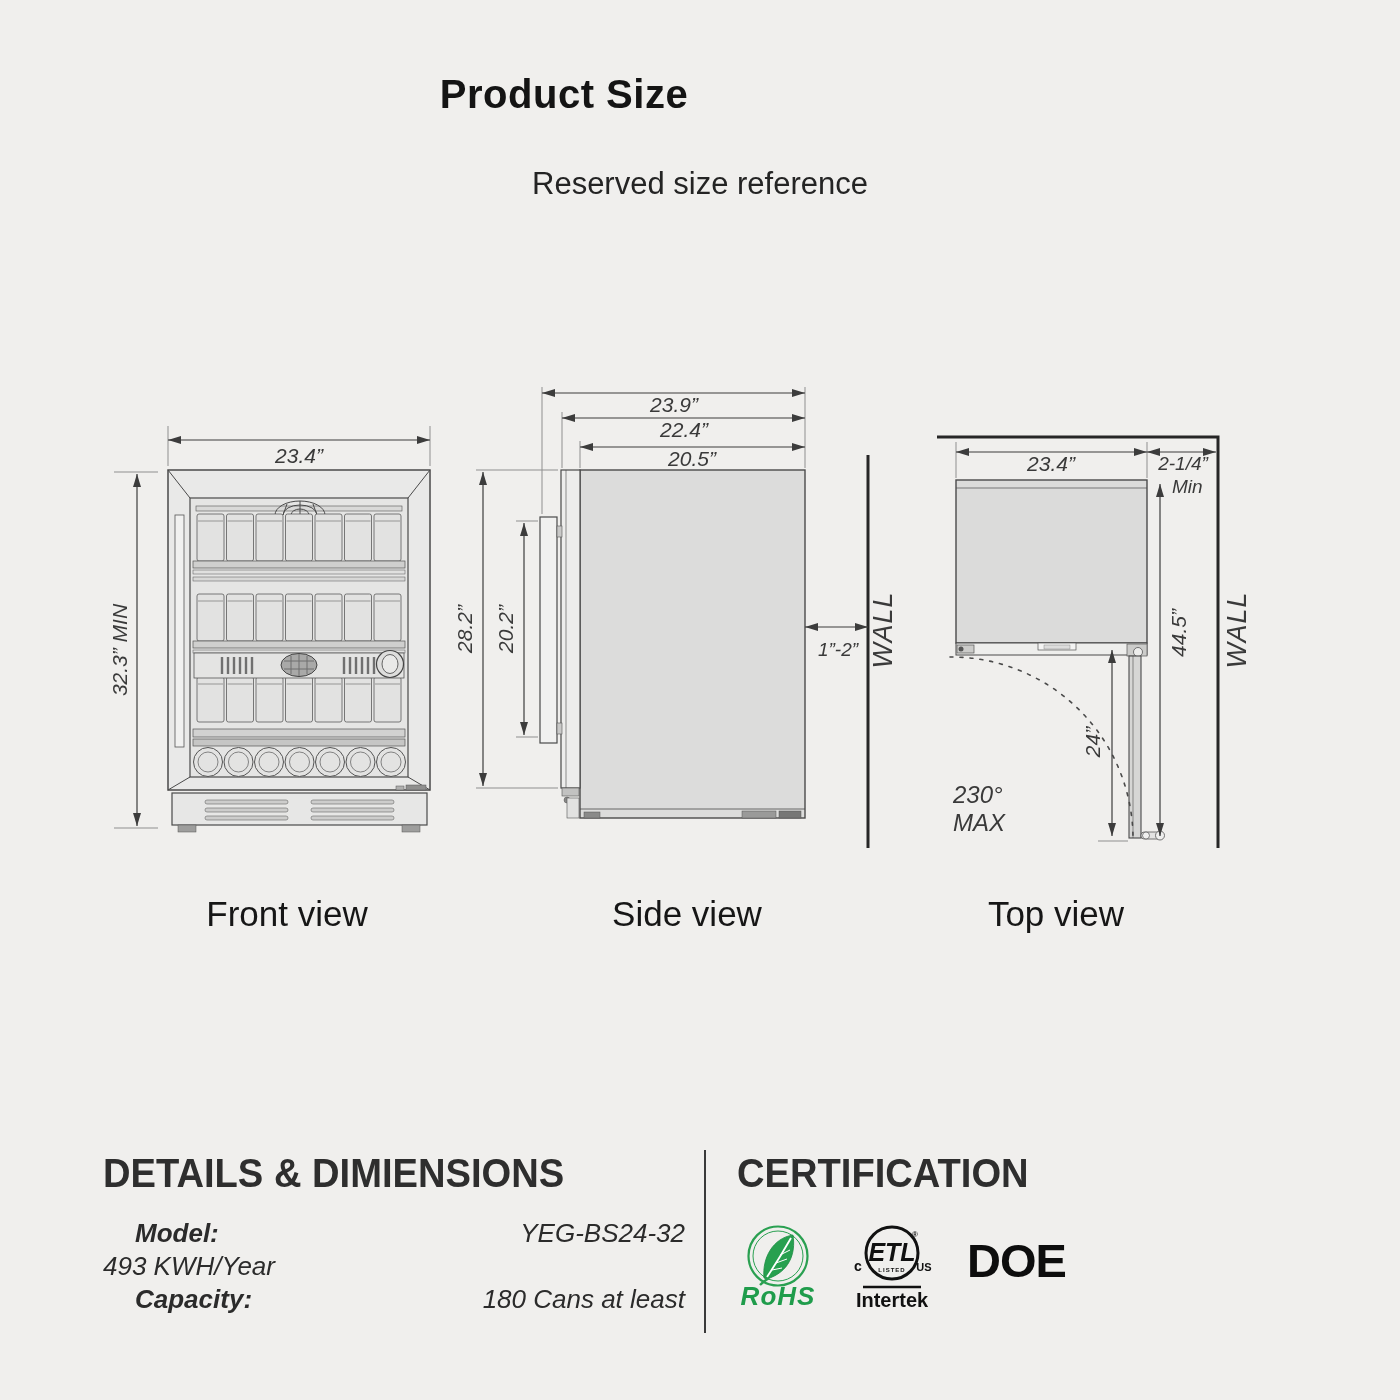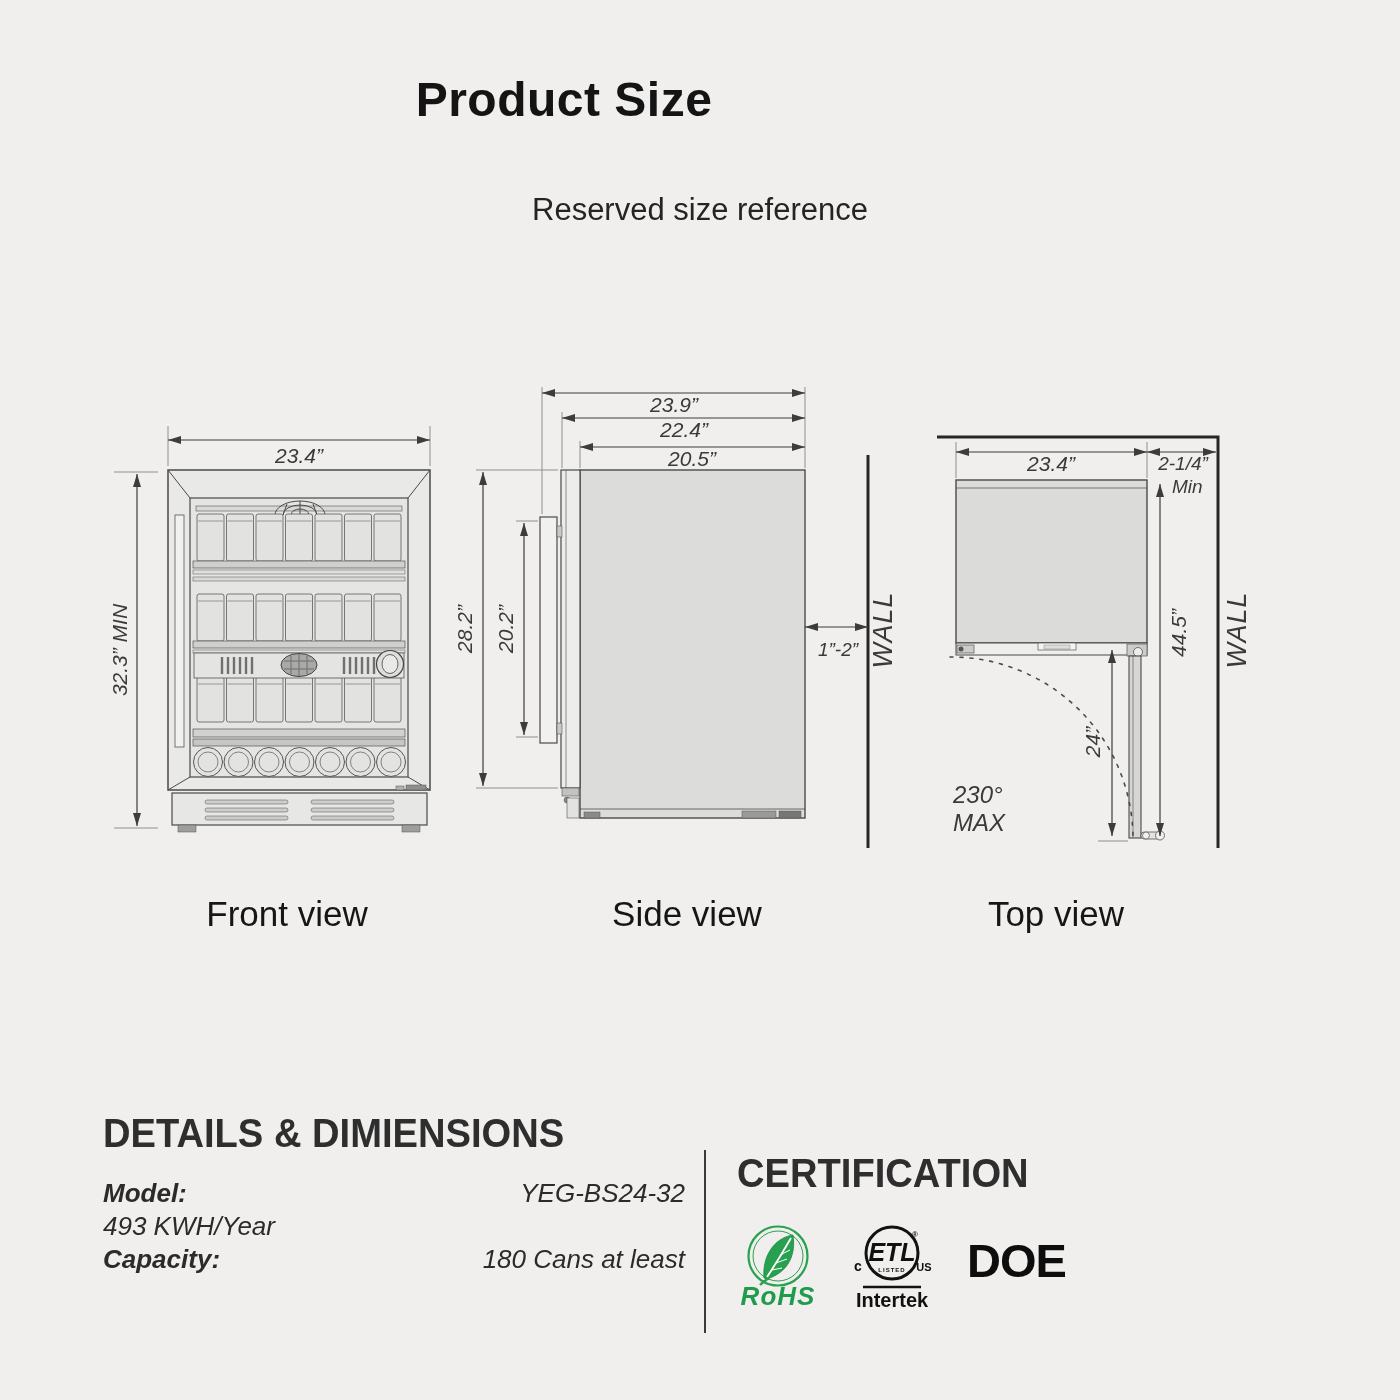--- a/index.html
+++ b/index.html
@@ -1,41 +1,41 @@
 <!DOCTYPE html>
 <html><head>
 <meta charset="utf-8">
 <style>
   html,body{margin:0;padding:0;background:#f0efed;}
   .canvas{position:relative;width:1400px;height:1400px;background:#f0efed;overflow:hidden;
           font-family:"Liberation Sans",sans-serif;color:#1a1a1a;}
   .page-title{position:absolute;top:72px;left:0;width:1128px;text-align:center;
-              font-size:48px;font-weight:bold;color:#141414;letter-spacing:.5px;}
-  .page-subtitle{position:absolute;top:192px;left:0;width:1400px;text-align:center;
+              font-size:40px;font-weight:bold;color:#141414;letter-spacing:.5px;}
+  .page-subtitle{position:absolute;top:166px;left:0;width:1400px;text-align:center;
               font-size:31px;color:#242424;}
   svg.drawings{position:absolute;left:0;top:0;}
   
   .dim{font-family:"Liberation Sans",sans-serif;font-style:italic;font-size:21px;fill:#3a3a3a;}
   .dim-s{font-size:19px;}
   .wall-t{font-size:27px;letter-spacing:1px;}
   .swing-t{font-size:24px;}
   .view-label{font-family:"Liberation Sans",sans-serif;font-size:35px;fill:#161616;}
   .ln{stroke:#4a4a4a;fill:none;}
   .ext{stroke:#8f8f8f;stroke-width:1;fill:none;}
   .dimline{stroke:#3c3c3c;stroke-width:1.2;fill:none;}
   .wall{stroke:#262626;stroke-width:3;fill:none;}
   
-  .details-block{position:absolute;left:103px;top:1110px;width:582px;}
+  .details-block{position:absolute;left:103px;top:1150px;width:582px;}
   .cert-block{position:absolute;left:737px;top:1150px;width:560px;}
   .section-heading{margin:0;font-size:41px;font-weight:bold;color:#2e2e2e;
                    transform:scaleX(.93);transform-origin:left;white-space:nowrap;}
   .spec-rows{margin-top:20px;}
   .spec-row{display:flex;justify-content:space-between;font-style:italic;
             font-size:26px;color:#2b2b2b;line-height:33px;}
-  .spec-row .lbl{font-weight:bold;}
+  .spec-row .lbl{font-weight:bold;margin-left:32px;}
   .v-divider{position:absolute;left:704px;top:1150px;height:183px;border-left:2px solid #3a3a3a;}
   .logos{display:flex;align-items:flex-start;gap:35px;margin-top:28px;margin-left:2px;}
   .doe-text{font-size:47px;font-weight:bold;color:#0d0d0d;letter-spacing:-1px;margin-top:8px;
             font-family:"Liberation Sans",sans-serif;}
   .rohs-text{font-family:"Liberation Sans",sans-serif;font-weight:bold;font-style:italic;
              font-size:26px;fill:#1f9c4b;letter-spacing:1px;}
   .etl-t{font-family:"Liberation Sans",sans-serif;font-weight:bold;fill:#111;}
 </style>
 </head>
 <body>

